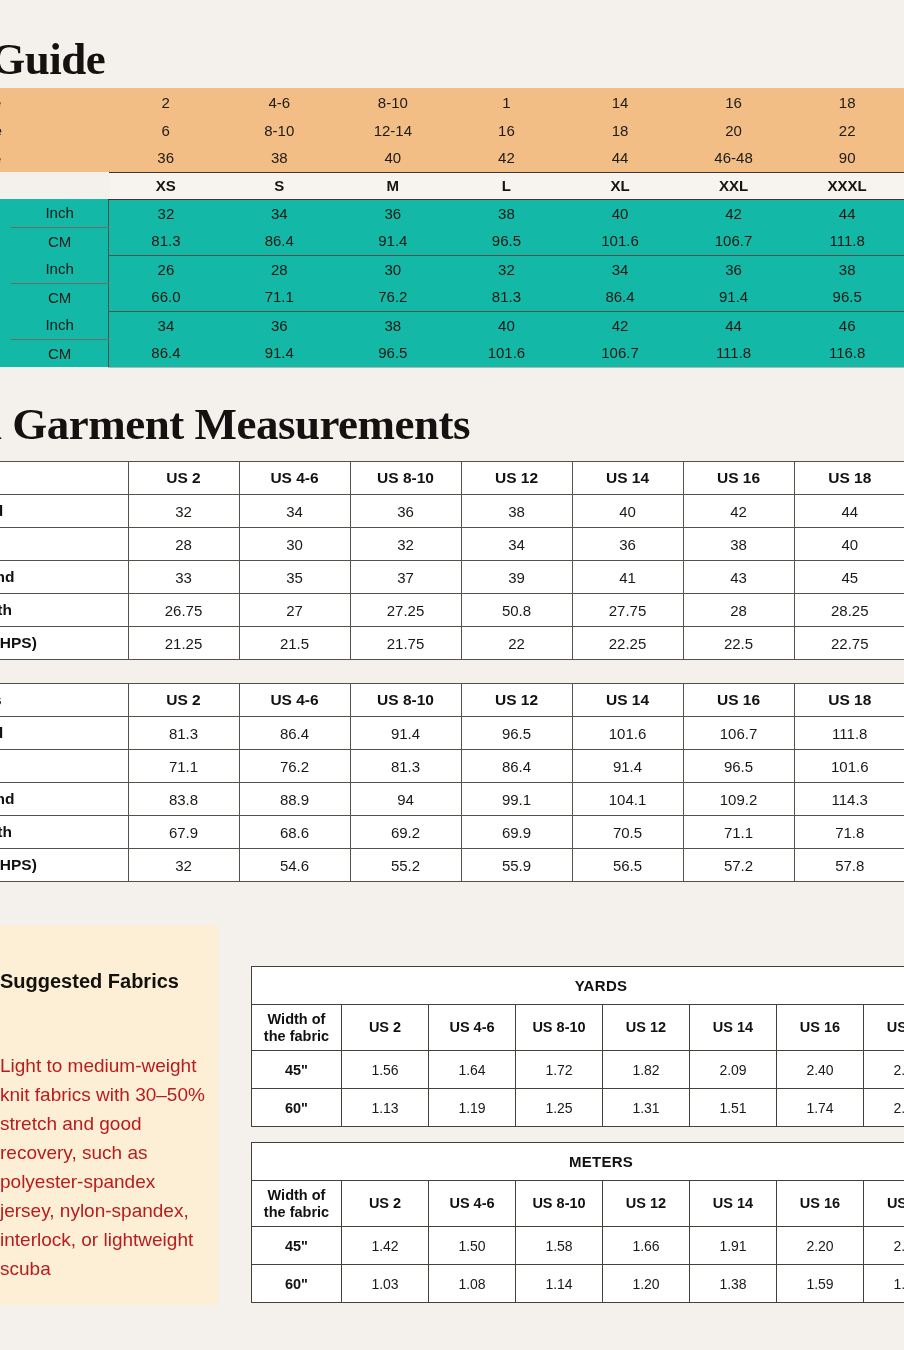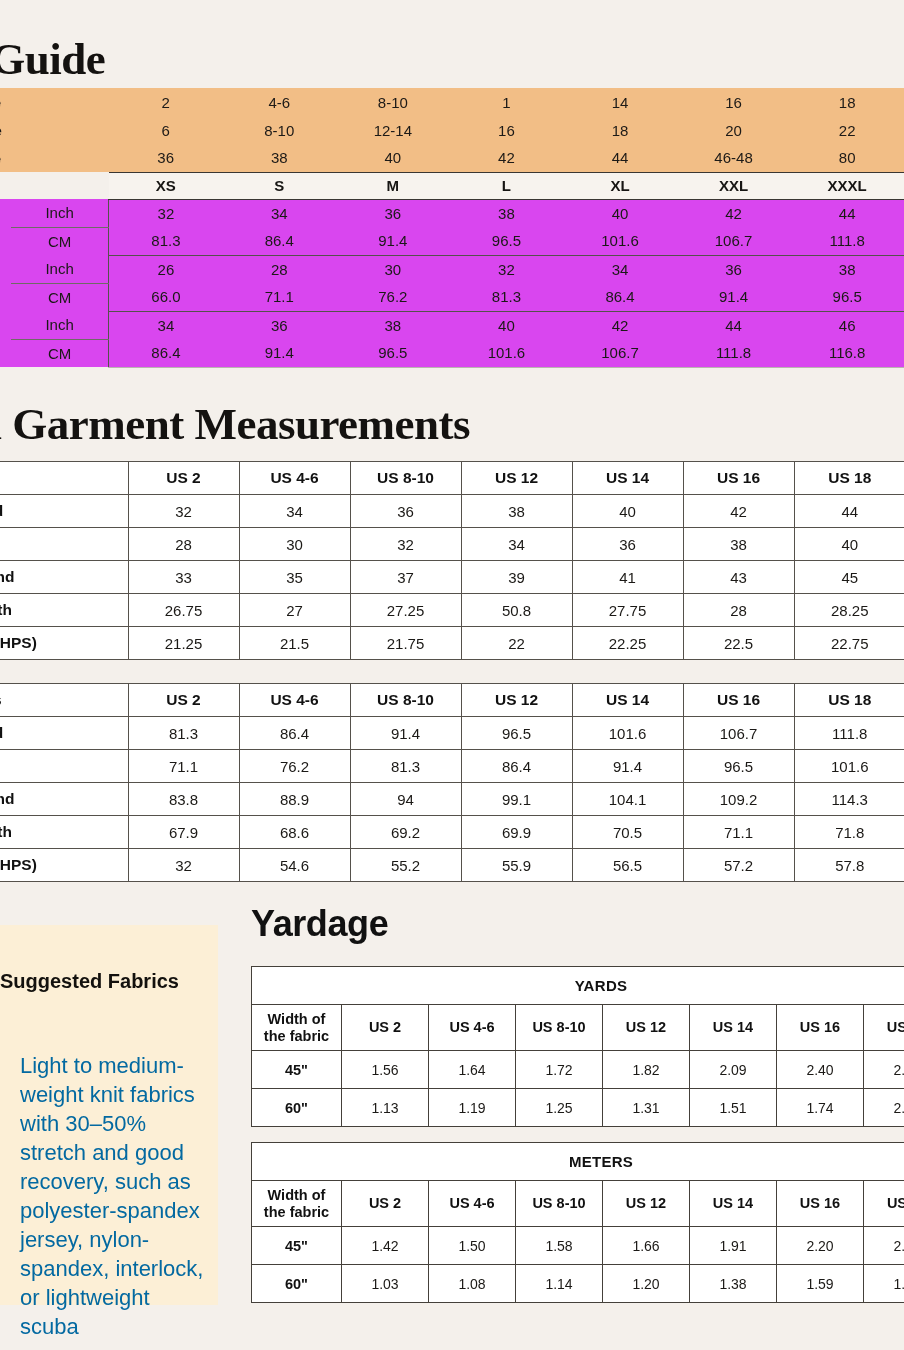--- a/index.html
+++ b/index.html
@@ -81,21 +81,21 @@
   #size-guide-table tr.sizerow td.blank {
     border-top: none; border-bottom: none; background: #F4F0EB;
   }
 
   #size-guide-table tr.meas td {
     height: 28px;
     font-size: 15px;
     text-align: center;
     vertical-align: middle;
     color: #1b1916;
-    background: #d946ef;
+    background: #14b8a6;
   }
   #size-guide-table td.grp {
     background: #F2BE86;
     font-weight: bold;
     font-size: 17px;
     text-align: left;
     padding-left: 6px;
     color: #17150f;
     vertical-align: middle;
   }
@@ -157,24 +157,23 @@
     left: 96px; top: 45px;
     font-size: 20px;
     font-weight: bold;
     color: #13110e;
     white-space: nowrap;
   }
   #fabrics-body {
     position: absolute;
     left: 96px; top: 126px;
     width: 210px;
-    font-size: 22px;
+    font-size: 19px;
     line-height: 29px;
-    color: #0369a1;
-    padding-left: 20px;
+    color: #b91c1c;
   }
 
   
   .yd-wrap { position: absolute; left: 251px; width: 700px; }
   #yards-wrap { top: 966px; }
   #meters-wrap { top: 1142px; }
   .yd-table { width: 700px; table-layout: fixed; background: #fff; }
   .yd-table col.w { width: 90px; }
   .yd-table col.c { width: 87px; }
   .yd-table td, .yd-table th {
@@ -248,21 +247,21 @@
             <td class="convval">22</td>
           </tr>
           <tr class="conv">
             <td class="convlabel" colspan="2">EU Size</td>
             <td class="convval">36</td>
             <td class="convval">38</td>
             <td class="convval">40</td>
             <td class="convval">42</td>
             <td class="convval">44</td>
             <td class="convval">46-48</td>
-            <td class="convval">80</td>
+            <td class="convval">90</td>
           </tr>
           <tr class="sizerow">
             <td class="blank" colspan="2"></td>
             <td class="szlbl">XS</td>
             <td class="szlbl">S</td>
             <td class="szlbl">M</td>
             <td class="szlbl">L</td>
             <td class="szlbl">XL</td>
             <td class="szlbl">XXL</td>
             <td class="szlbl">XXXL</td>
@@ -488,21 +487,20 @@
           </tr>
         </tbody>
     </table>
   </div>
 
   <div id="fabrics-panel">
     <div id="fabrics-title">Suggested Fabrics</div>
     <div id="fabrics-body">Light to medium-weight knit fabrics with 30–50% stretch and good recovery, such as polyester-spandex jersey, nylon-spandex, interlock, or lightweight scuba</div>
   </div>
 
-  <div id="title-yardage">Yardage</div>
 
   <div class="yd-wrap" id="yards-wrap">
     <table class="yd-table" id="yards-table">
       <colgroup>
         <col class="w">
           <col class="c">
           <col class="c">
           <col class="c">
         <col class="c">
           <col class="c">

